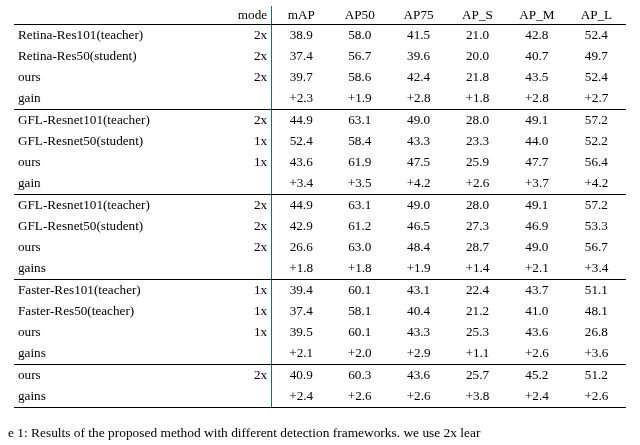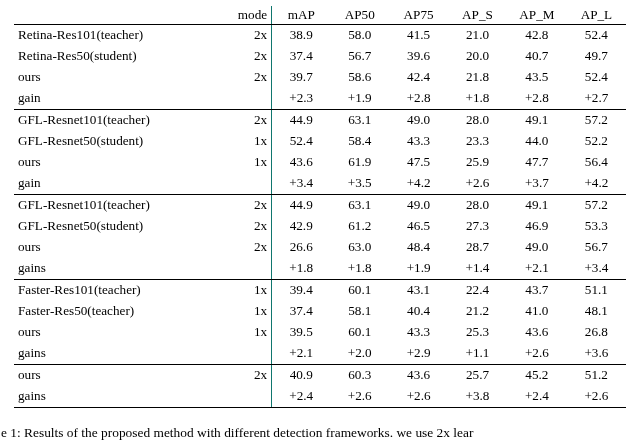--- a/index.html
+++ b/index.html
@@ -60,21 +60,21 @@
   .grp-last td {
     padding-bottom: 4px;
   }
   .caption {
     position: absolute;
     left: 0px;
     bottom: 4px;
     width: 640px;
     font-size: 13.4px;
     text-align: left;
-    padding-left: 1px;
+    padding-left: 8px;
     box-sizing: border-box;
   }
 </style>
 </head>
 <body>
 
 <div class="page">
 
   <table class="results">
     <thead>

